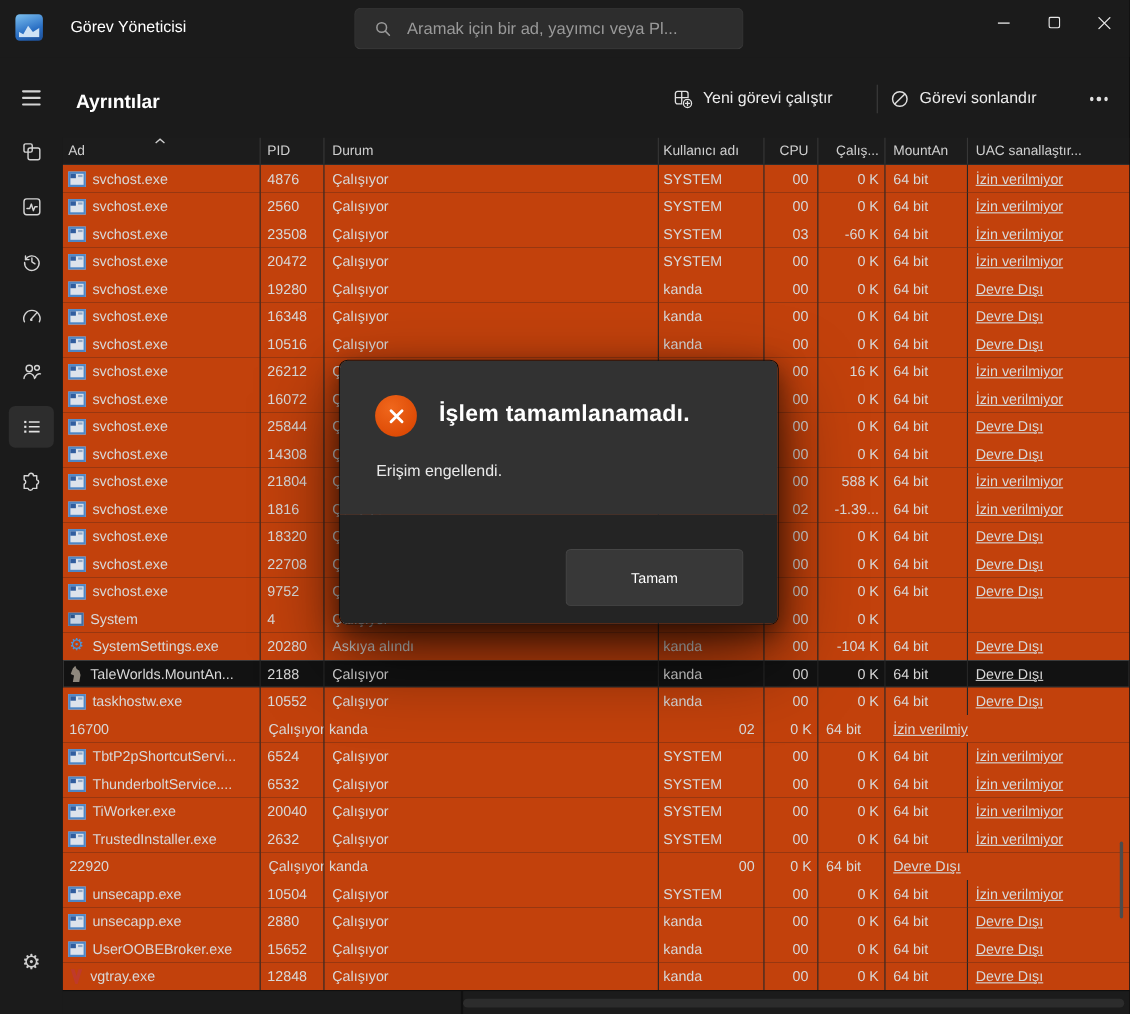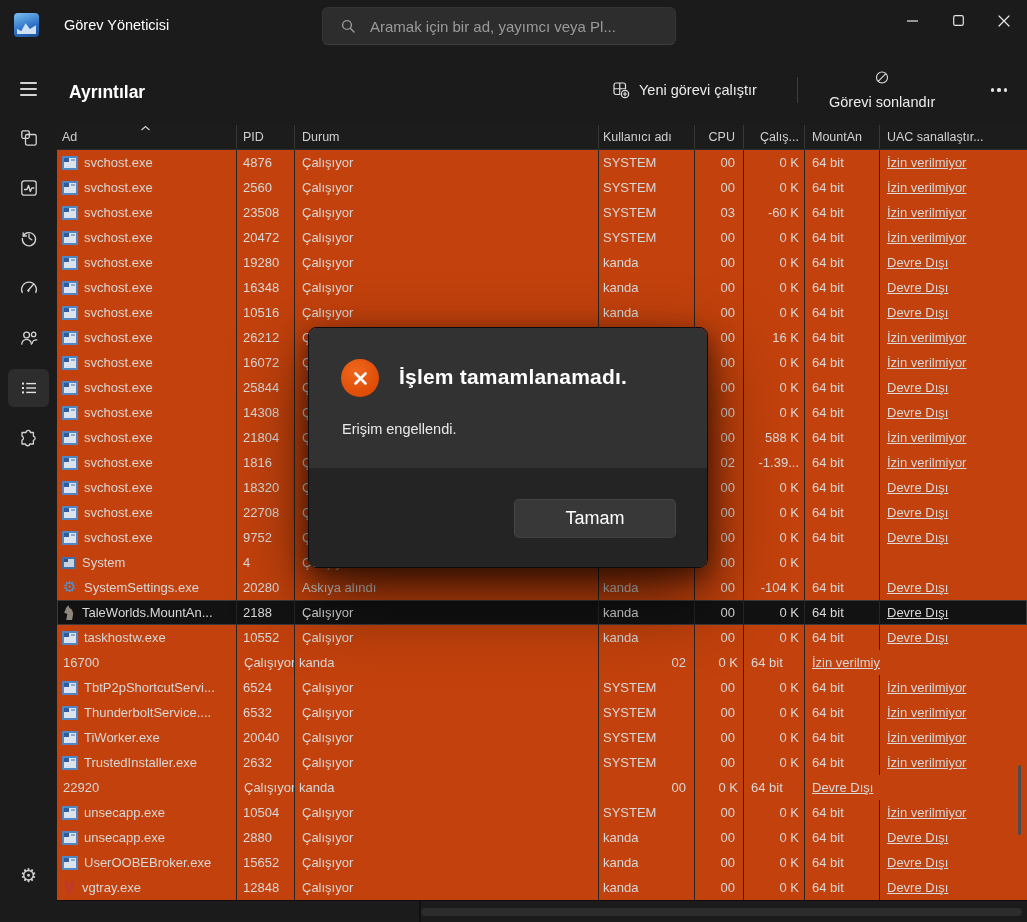--- a/index.html
+++ b/index.html
@@ -31,21 +31,21 @@
   .hamburger{display:flex;flex-direction:column;gap:4.5px;}
   .hamburger i{display:block;width:17px;height:1.6px;background:#d4d4d4;border-radius:1px;}
   .gear-glyph{font-size:19px;color:#cfcfcf;line-height:19px;}
 
   
   .page-header{position:absolute;left:57px;top:52px;right:0;height:73px;}
   .page-title{position:absolute;left:12px;top:30px;font-size:17.5px;font-weight:700;color:#ffffff;}
   .hbtn{position:absolute;top:18px;height:40px;display:flex;align-items:center;gap:9px;
         font-size:14.5px;color:#ececec;cursor:default;}
   .hbtn-new{left:555px;}
-  .hbtn-end{left:772px;flex-direction:column;}
+  .hbtn-end{left:752px;}
   .hsep{position:absolute;left:740px;top:25px;width:1px;height:26px;background:#3d3d3d;}
   .hbtn-more{position:absolute;left:920px;top:22px;width:44px;height:32px;display:flex;
         align-items:center;justify-content:center;gap:3.5px;}
   .hbtn-more i{width:3.2px;height:3.2px;border-radius:50%;background:#e0e0e0;display:block;}
 
   
   .tablewrap{position:absolute;left:57px;top:125px;right:0;bottom:22px;background:#1c1c1c;overflow:hidden;}
   .thead,.tr{display:grid;grid-template-columns:180px 58px 304px 96px 49px 61px 75px minmax(0,1fr);
              height:25px;align-items:center;}
   .thead{font-size:12.5px;color:#cfcfcf;border-bottom:1px solid #2c2c2c;height:25px;position:relative;}
@@ -81,23 +81,23 @@
   
   .dialog{position:absolute;left:308px;top:327px;width:400px;height:241px;border-radius:8px;overflow:hidden;
           border:1px solid #0c0c0c;box-shadow:0 30px 70px rgba(0,0,0,.6),0 8px 24px rgba(0,0,0,.5);}
   .dialog-top{position:absolute;left:0;top:0;right:0;height:140px;background:#323232;}
   .err-badge{position:absolute;left:32px;top:31px;width:38px;height:38px;border-radius:50%;
           background:radial-gradient(circle at 38% 32%,#f0671c,#dd4a05 75%);
           display:flex;align-items:center;justify-content:center;}
   .dialog-title{position:absolute;left:90px;top:37px;font-size:21px;font-weight:700;color:#ffffff;letter-spacing:.2px;}
   .dialog-message{position:absolute;left:33px;top:93px;font-size:14.5px;color:#e9e9e9;}
   .dialog-bottom{position:absolute;left:0;top:140px;right:0;bottom:0;background:#242424;}
-  .ok-btn{position:absolute;right:31px;top:31px;width:162px;height:39px;background:#383838;
+  .ok-btn{position:absolute;right:31px;top:31px;width:162px;height:52px;background:#383838;
           border:1px solid #464646;border-bottom-color:#404040;border-radius:5px;color:#ffffff;
-          font-family:inherit;font-size:18px;}
+          font-family:inherit;font-size:13px;}
 
   
   .vscroll-thumb{position:absolute;right:6px;top:765px;width:3px;height:70px;background:#4c4c4c;border-radius:2px;}
   .hscrollbar{position:absolute;left:57px;right:0;bottom:0;height:22px;background:#1b1b1b;border-top:1px solid #0f0f0f;}
   .hscroll-thumb{position:absolute;left:364px;right:5px;top:7px;height:8px;background:#2c2c2c;border-radius:4px;}
   .hscroll-div{position:absolute;left:362px;top:0;bottom:0;width:2px;background:#101010;}
 
   svg{display:block;}
 </style>
 </head>

